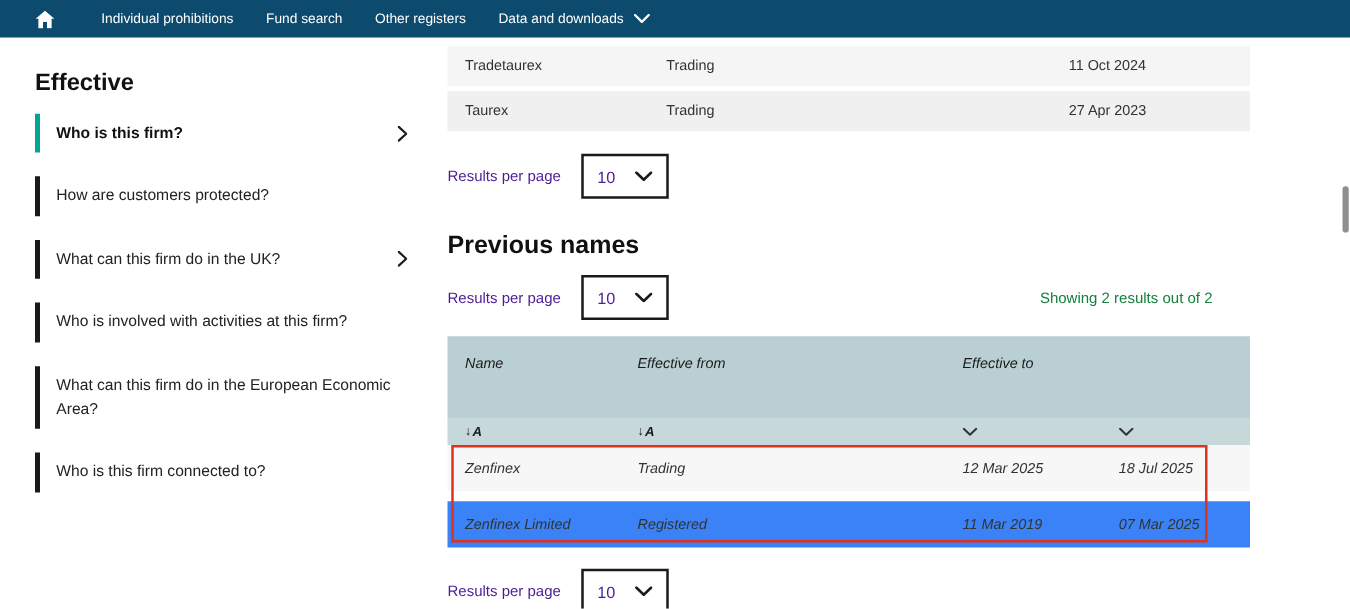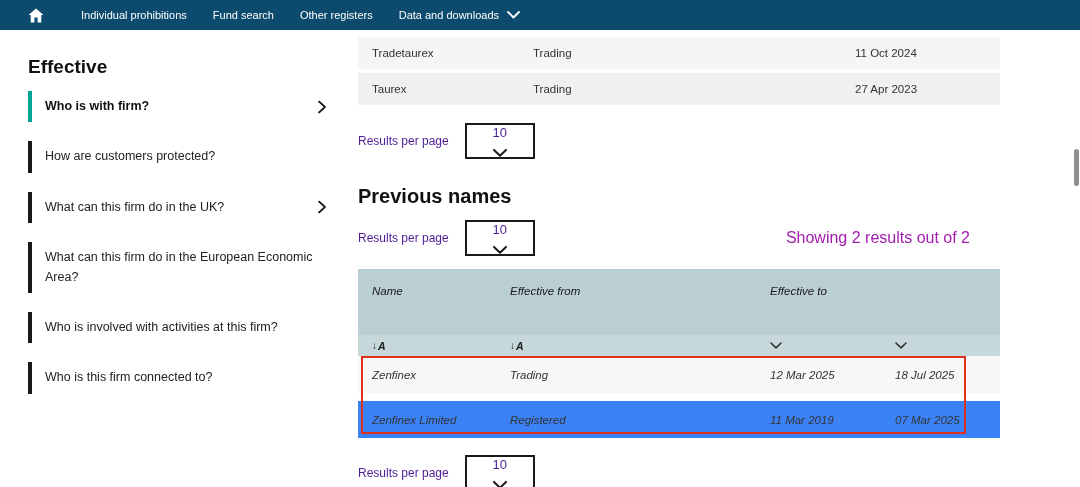--- a/index.html
+++ b/index.html
@@ -40,27 +40,27 @@
     padding-left:14px; height:32px; align-items:center; font-size:11.5px; color:#333;
   }
   .mini-row.r0 { background:#f5f5f5; margin-bottom:4px; }
   .mini-row.r1 { background:#f0f0f0; }
 
   .rpp { display:flex; align-items:center; gap:16px; font-size:12px; color:#4c1d95; }
   .rpp.mt { margin-top:18px; }
   .select {
     width:70px; height:36px; border:2px solid #1a1a1a; background:#fff;
     display:flex; align-items:center; justify-content:space-between;
-    padding:0 11px; font-size:13px; cursor:pointer;flex-direction:column;
+    padding:0 11px; font-size:13px; cursor:pointer;
   }
 
   .section-heading { font-size:20px; font-weight:bold; margin-top:26px; color:#111; }
 
   .rpp-row { display:flex; align-items:center; justify-content:space-between; margin-top:12px; }
-  .summary { font-size:16px; color:#a21caf; margin-right:30px; }
+  .summary { font-size:12px; color:#15803d; margin-right:30px; }
 
   
   .pn-table { position:relative; margin-top:13px;font-style:italic; }
   .pn-grid { display:grid; grid-template-columns:138px 260px 125px 1fr; padding-left:14px; }
   .pn-header { background:#b9cfd3; height:66px; align-items:start; padding-top:14px; font-size:11.5px; color:#1a1a1a; }
   .pn-header .cell { padding-right:10px; line-height:1.4; }
   .pn-sort { background:#c6d8da; height:21px; align-items:center; font-size:10.5px; }
   .sort-ind { display:flex; align-items:center; gap:1px; cursor:pointer; }
   .sort-ind .arrow { font-size:10px; }
   .sort-ind .letter { font-weight:bold; }
@@ -105,21 +105,21 @@
       <svg width="13" height="8" viewBox="0 0 13 8">
         <path d="M1 1 L6.5 6.5 L12 1" fill="none" stroke="#ffffff" stroke-width="1.8" stroke-linecap="round" stroke-linejoin="round"></path>
       </svg>
     </span>
   </header>
 
   <aside class="sidebar">
     <div class="sidebar-title">Effective</div>
 
     <div class="side-item active">
-      <span>Who is with firm?</span>
+      <span>Who is this firm?</span>
       <span class="side-chevron">
         <svg width="8" height="13" viewBox="0 0 8 13">
             <path d="M1 1 L7 6.5 L1 12" fill="none" stroke="#1a1a1a" stroke-width="1.7" stroke-linecap="round" stroke-linejoin="round"></path>
           </svg>
       </span>
     </div>
 
     <div class="side-item">
       <span>How are customers protected?</span>
     </div>
@@ -127,25 +127,25 @@
     <div class="side-item">
       <span>What can this firm do in the UK?</span>
       <span class="side-chevron">
         <svg width="8" height="13" viewBox="0 0 8 13">
             <path d="M1 1 L7 6.5 L1 12" fill="none" stroke="#1a1a1a" stroke-width="1.7" stroke-linecap="round" stroke-linejoin="round"></path>
           </svg>
       </span>
     </div>
 
     <div class="side-item">
+      <span>Who is involved with activities at this firm?</span>
+    </div>
+
+    <div class="side-item">
       <span>What can this firm do in the European Economic Area?</span>
-    </div>
-
-    <div class="side-item">
-      <span>Who is involved with activities at this firm?</span>
     </div>
 
     <div class="side-item">
       <span>Who is this firm connected to?</span>
     </div>
   </aside>
 
   <main class="content">
 
     <div>

